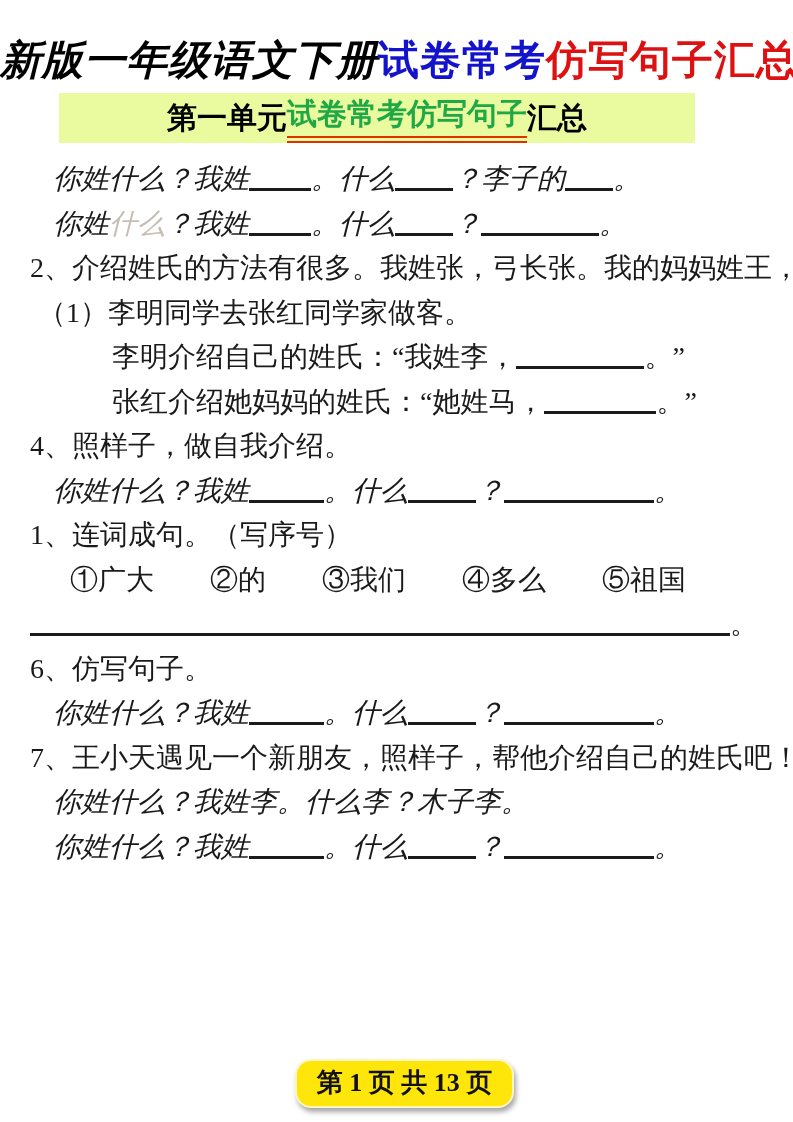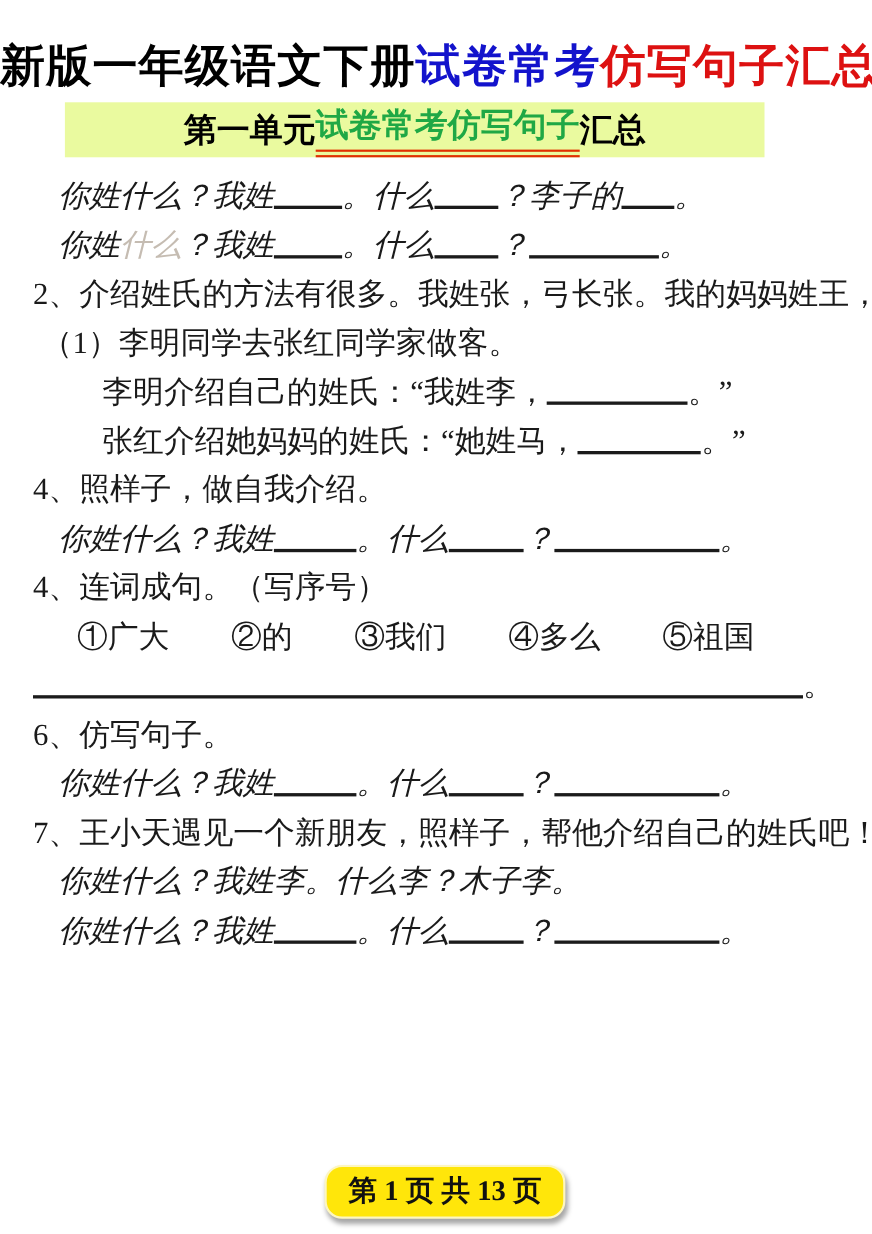--- a/index.html
+++ b/index.html
@@ -14,21 +14,21 @@
   
   .main-title{
     padding-top:36px;
     text-align:center;
     font-size:41px;
     font-weight:900;
     letter-spacing:1px;
     white-space:nowrap;
     line-height:1.2;
   }
-  .main-title .seg-black{color:#000000;}
+  .main-title .seg-black{color:#000000;font-style:italic;}
   .main-title .seg-blue{color:#1313cc;}
   .main-title .seg-red{color:#dd1111;}
   
   .unit-band{
     margin:8px 0 0 59px;
     width:636px;height:50px;
     background:#eafa9f;
     display:flex;align-items:center;justify-content:center;
     font-size:30px;font-weight:900;
     white-space:nowrap;
@@ -45,21 +45,21 @@
     font-size:28px;
   }
   .line{
     line-height:44.5px;
     height:44.5px;
     white-space:nowrap;
   }
   .ind0{padding-left:30px;}
   .ind1{padding-left:53px;font-style:italic;}
   .ind2{padding-left:38px;}
-  .ind3{padding-left:52px;margin-left:41px;}
+  .ind3{padding-left:112px;}
   .ind4{padding-left:70px;}
   .blank{
     display:inline-block;
     height:0;
     border-bottom:3px solid #1b1b1b;
     transform:translateY(3px);
   }
   .faded{color:#a0917f;opacity:.6;}
   
   .footer-wrap{
@@ -96,21 +96,21 @@
 
   <div class="ws-body">
       <div class="line ind1"><span>你姓什么？我姓</span><span class="blank" style="width: 62px;"></span><span>。什么</span><span class="blank" style="width: 58px;"></span><span>？李子的</span><span class="blank" style="width: 48px;"></span><span>。</span></div>
       <div class="line ind1"><span>你姓</span><span class="faded">什么</span><span>？我姓</span><span class="blank" style="width: 62px;"></span><span>。什么</span><span class="blank" style="width: 58px;"></span><span>？</span><span class="blank" style="width: 118px;"></span><span>。</span></div>
       <div class="line ind0"><span>2、介绍姓氏的方法有很多。我姓张，弓长张。我的妈妈姓王，</span></div>
       <div class="line ind2"><span>（1）李明同学去张红同学家做客。</span></div>
       <div class="line ind3"><span>李明介绍自己的姓氏：“我姓李，</span><span class="blank" style="width: 128px;"></span><span>。”</span></div>
       <div class="line ind3"><span>张红介绍她妈妈的姓氏：“她姓马，</span><span class="blank" style="width: 112px;"></span><span>。”</span></div>
       <div class="line ind0"><span>4、照样子，做自我介绍。</span></div>
       <div class="line ind1"><span>你姓什么？我姓</span><span class="blank" style="width: 75px;"></span><span>。什么</span><span class="blank" style="width: 68px;"></span><span>？</span><span class="blank" style="width: 150px;"></span><span>。</span></div>
-      <div class="line ind0"><span>4、连词成句。（写序号）</span></div>
+      <div class="line ind0"><span>1、连词成句。（写序号）</span></div>
       <div class="line ind4"><span>①广大　　②的　　③我们　　④多么　　⑤祖国</span></div>
       <div class="line ind0"><span class="blank" style="width: 700px;"></span><span>。</span></div>
       <div class="line ind0"><span>6、仿写句子。</span></div>
       <div class="line ind1"><span>你姓什么？我姓</span><span class="blank" style="width: 75px;"></span><span>。什么</span><span class="blank" style="width: 68px;"></span><span>？</span><span class="blank" style="width: 150px;"></span><span>。</span></div>
       <div class="line ind0"><span>7、王小天遇见一个新朋友，照样子，帮他介绍自己的姓氏吧！</span></div>
       <div class="line ind1"><span>你姓什么？我姓李。什么李？木子李。</span></div>
       <div class="line ind1"><span>你姓什么？我姓</span><span class="blank" style="width: 75px;"></span><span>。什么</span><span class="blank" style="width: 68px;"></span><span>？</span><span class="blank" style="width: 150px;"></span><span>。</span></div>
     </div>
 
   <div class="footer-wrap">

